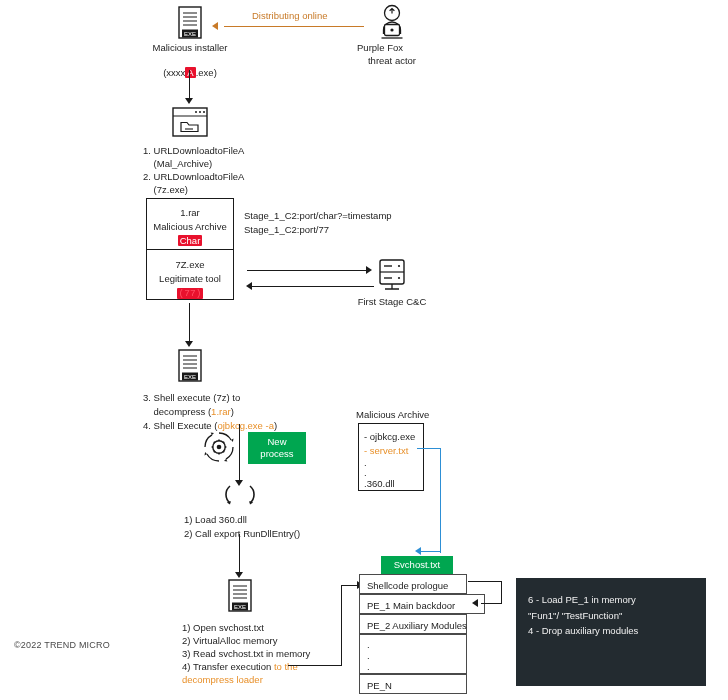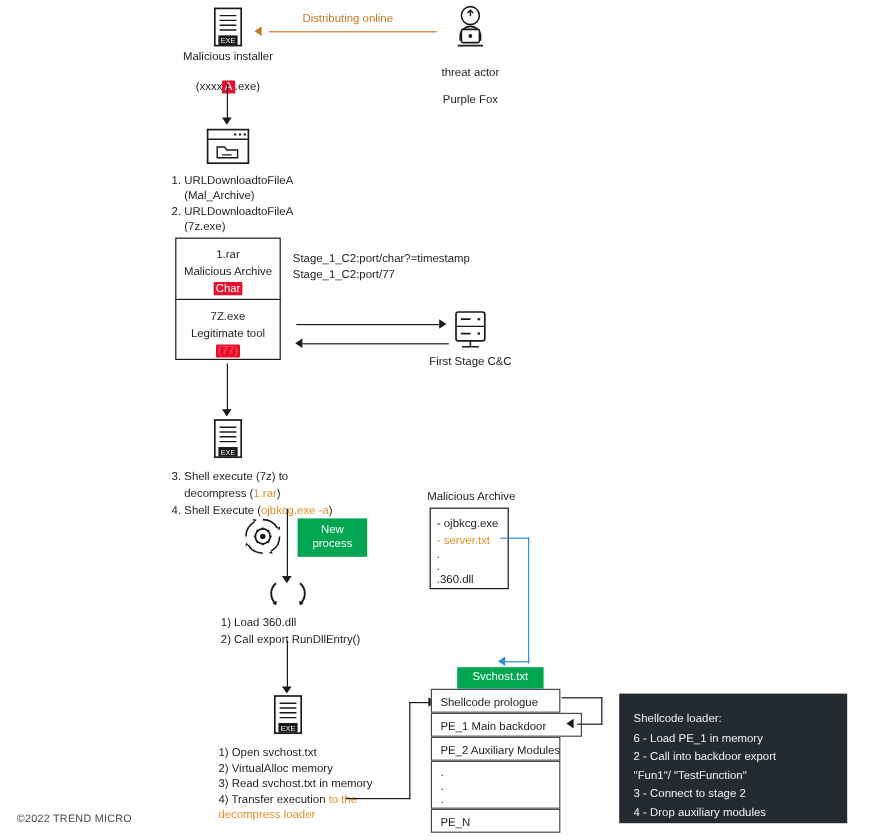--- a/index.html
+++ b/index.html
@@ -64,21 +64,21 @@
 <div class="abs" style="left:370px;top:4px;width:44px;height:40px;">
   <svg width="44" height="40" viewBox="0 0 44 40">
     <circle cx="22" cy="9" r="7.5" fill="none" stroke="#1a1a1a" stroke-width="1.3"></circle>
     <path d="M22 4.5 v5 M19.6 6.8 L22 4.5 L24.4 6.8" fill="none" stroke="#1a1a1a" stroke-width="1.2"></path>
     <path d="M13.5 30 v-4 a8.5 8 0 0 1 17 0 v4" fill="none" stroke="#1a1a1a" stroke-width="1.3"></path>
     <rect x="14.5" y="20.5" width="15" height="11" rx="1.4" fill="#fff" stroke="#1a1a1a" stroke-width="1.3"></rect>
     <circle cx="22" cy="26" r="1.6" fill="#1a1a1a"></circle>
     <path d="M11.5 34 h21" stroke="#1a1a1a" stroke-width="1.3" fill="none"></path>
   </svg>
 </div>
-<div class="abs txt txt-c" style="left:340px;top:41px;width:104px;margin-top:36px;">Purple Fox</div>
+<div class="abs txt txt-c" style="left:328px;top:41px;width:104px;">Purple Fox</div>
 <div class="abs txt txt-c" style="left:340px;top:54px;width:104px;">threat actor</div>
 
 <div class="abs arrow-h-or" style="left:224px;top:26px;width:140px;"></div>
 <div class="abs head-left-or" style="left:212px;top:21.5px;"></div>
 <div class="abs txt" style="left:252px;top:9px;color:#c87a28;">Distributing online</div>
 
 <div class="abs" style="left:172px;top:5px;width:36px;height:40px;">
   <svg width="36" height="40" viewBox="0 0 36 40">
     <rect x="7" y="2" width="22" height="31" fill="#fff" stroke="#1a1a1a" stroke-width="1.4"></rect>
     <path d="M11 8h14 M11 12h14 M11 16h14 M11 20h14" stroke="#1a1a1a" stroke-width="1.2"></path>
@@ -110,21 +110,21 @@
 
 <div class="abs box-outline" style="left:146px;top:198px;width:88px;height:102px;"></div>
 <div class="abs arrow-h" style="left:146px;top:249px;width:88px;height:1.2px;background:#1a1a1a;"></div>
 
 <div class="abs txt txt-c" style="left:146px;top:206px;width:88px;">1.rar</div>
 <div class="abs txt txt-c" style="left:146px;top:220px;width:88px;">Malicious Archive</div>
 <div class="abs txt txt-c" style="left:146px;top:234px;width:88px;"><span class="red-hl">Char</span></div>
 
 <div class="abs txt txt-c" style="left:146px;top:258px;width:88px;">7Z.exe</div>
 <div class="abs txt txt-c" style="left:146px;top:272px;width:88px;">Legitimate tool</div>
-<div class="abs txt txt-c" style="left:146px;top:286px;width:88px;"><span class="red-hl red-txt" style="background:#e8112d;color:#ff4d62;">(77)</span></div>
+<div class="abs txt txt-c" style="left:146px;top:286px;width:88px;"><span class="red-hl red-txt" style="background:#e8112d;color:#ff4d62;font-family:Liberation Mono, monospace;">(77)</span></div>
 
 <div class="abs arrow-v" style="left:189px;top:193px;height:0px;"></div>
 
 <div class="abs txt" style="left:244px;top:209px;">Stage_1_C2:port/char?=timestamp</div>
 <div class="abs txt" style="left:244px;top:223px;">Stage_1_C2:port/77</div>
 
 <div class="abs arrow-h" style="left:247px;top:270px;width:122px;"></div>
 <div class="abs head-right" style="left:366px;top:265.5px;"></div>
 <div class="abs arrow-h" style="left:252px;top:286px;width:122px;"></div>
 <div class="abs head-left" style="left:246px;top:281.5px;"></div>
@@ -242,21 +242,18 @@
 <div class="abs cell" style="left:359px;top:614px;width:108px;height:20px;">PE_2 Auxiliary Modules</div>
 <div class="abs cell" style="left:359px;top:634px;width:108px;height:40px;line-height:11px;padding-top:4px;"><span>.</span><br><span>.</span><br><span>.</span></div>
 <div class="abs cell" style="left:359px;top:674px;width:108px;height:20px;">PE_N</div>
 
 <div class="abs arrow-h" style="left:468px;top:581px;width:34px;"></div>
 <div class="abs arrow-v" style="left:501px;top:581px;height:23px;"></div>
 <div class="abs arrow-h" style="left:481px;top:603px;width:21px;"></div>
 <div class="abs head-left" style="left:472px;top:598.5px;"></div>
 
 <div class="abs dark-panel" style="left:516px;top:578px;width:190px;height:108px;">
-  <div>Shellcode loader:</div>
   <div>6 - Load PE_1 in memory</div>
-  <div>2 - Call into backdoor export</div>
   <div>      "Fun1"/ "TestFunction"</div>
-  <div>3 - Connect to stage 2</div>
   <div>4 - Drop auxiliary modules</div>
 </div>
 
-<div class="abs copyright" style="left:14px;top:677px;">©2022 TREND MICRO</div>
+<div class="abs copyright" style="left:14px;top:640px;">©2022 TREND MICRO</div>
 
 </body></html>

